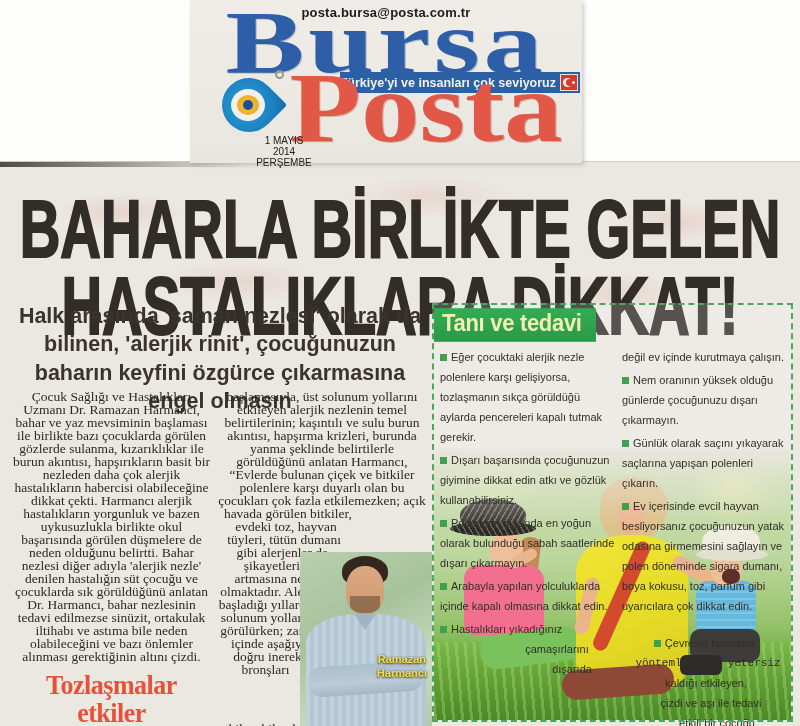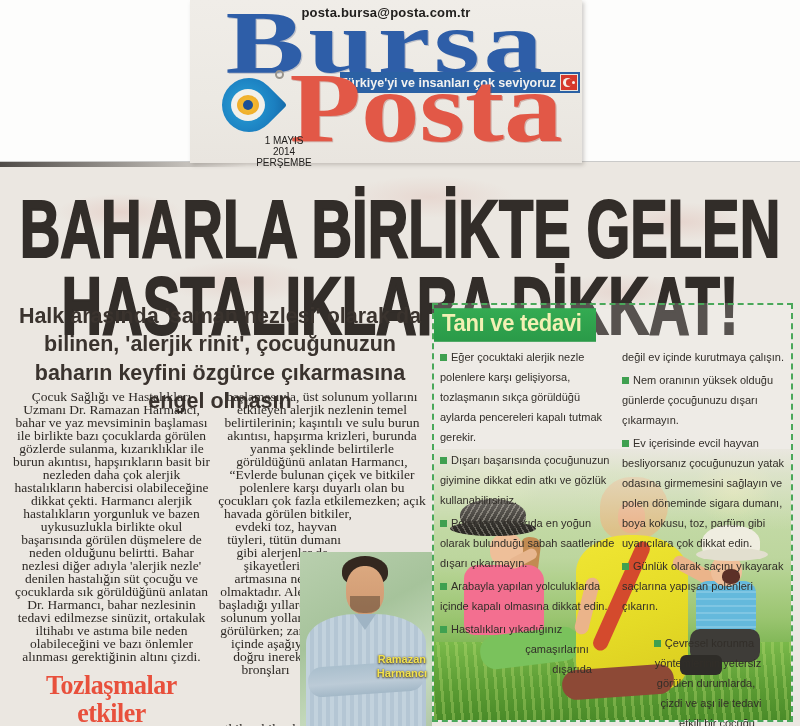--- a/index.html
+++ b/index.html
@@ -109,21 +109,21 @@
     transform:scaleY(1.05); letter-spacing:-.3px; }
   .tcol { position:absolute; top:44px; z-index:4; font-size:11px; line-height:20px;
     color:#322e29; font-weight:500; }
   .tcol-l { left:8px; width:176px; }
   .tcol-r { left:190px; width:164px; }
   .titem { margin-bottom:3px; }
   .sq { display:inline-block; width:7px; height:7px; background:#3fa050; margin-right:4px; }
   .ln { display:block;text-align:center; }
   .ln-1 { padding-left:58px; } .ln-2 { padding-left:88px; }
   .rl { display:block; text-align:center; }
-  .rl-1 { padding-left:8px; } .rl-2 { padding-left:4px; } .rl-3 { padding-left:14px; }
+  .rl-1 { padding-left:8px;font-family:Liberation Mono, monospace; } .rl-2 { padding-left:4px; } .rl-3 { padding-left:14px; }
   .rl-4 { padding-left:26px; } .rl-5 { padding-left:20px; }
 
   
   .fam { position:absolute; left:2px; top:146px; width:357px; height:271px; overflow:hidden; z-index:1; }
   .fam .scene { position:absolute; inset:0; filter:blur(.7px) saturate(1.05);
     background:
       radial-gradient(60px 50px at 300px 40px, rgba(243,240,180,.5), transparent 70%),
       radial-gradient(70px 55px at 60px 30px, rgba(220,235,180,.6), transparent 70%),
       radial-gradient(80px 60px at 180px 20px, rgba(200,225,165,.5), transparent 70%),
       linear-gradient(180deg,#cfe0b4 0%,#bed6a0 40%,#9cc474 62%,#74ae4c 78%,#5f9e3c 100%); }
@@ -280,26 +280,26 @@
         <div class="titem">
           <span class="sq"></span><span>Hastalıkları yıkadığınız</span>
           <span class="ln ln-1">çamaşırlarını</span>
           <span class="ln ln-2">dışarıda</span>
         </div>
       </div>
 
       <div class="tcol tcol-r">
         <div class="titem">değil ev içinde kurutmaya çalışın.</div>
         <div class="titem"><span class="sq"></span><span>Nem oranının yüksek olduğu günlerde çocuğunuzu dışarı çıkarmayın.</span></div>
+        <div class="titem"><span class="sq"></span><span>Günlük olarak saçını yıkayarak saçlarına yapışan polenleri çıkarın.</span></div>
         <div class="titem"><span class="sq"></span><span>Ev içerisinde evcil hayvan besliyorsanız çocuğunuzun yatak odasına girmemesini sağlayın ve polen döneminde sigara dumanı, boya kokusu, toz, parfüm gibi uyarıcılara çok dikkat edin.</span></div>
-        <div class="titem"><span class="sq"></span><span>Günlük olarak saçını yıkayarak saçlarına yapışan polenleri çıkarın.</span></div>
         <div class="titem">
           <span style="text-align:center; display:block;margin-top:17px;"><span class="sq"></span><span>Çevresel korunma</span></span>
           <span class="rl rl-1">yöntemlerinin yetersiz</span>
-          <span class="rl rl-2">görülen durumlarda,</span>
+          <span class="rl rl-2">kaldığı etkileyen,</span>
           <span class="rl rl-3">çizdi ve aşı ile tedavi</span>
           <span class="rl rl-4">etkili bir çocuğu</span>
           <span class="rl rl-5">olacaktır.</span>
         </div>
       </div>
 
       <div class="border"></div>
     </div>
   </div>
 </div>

